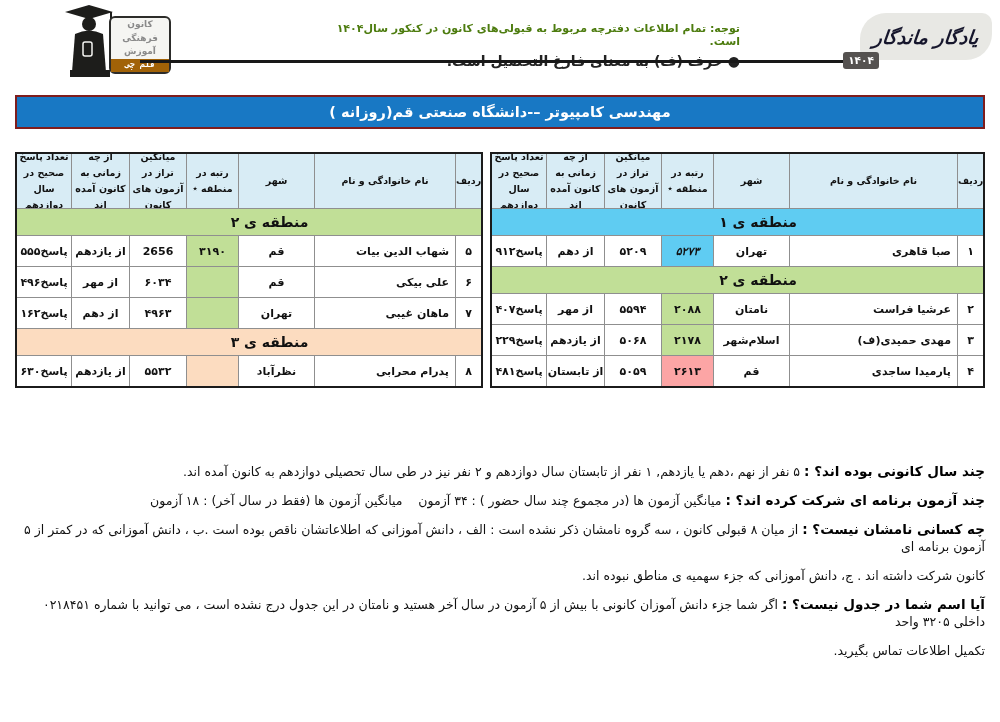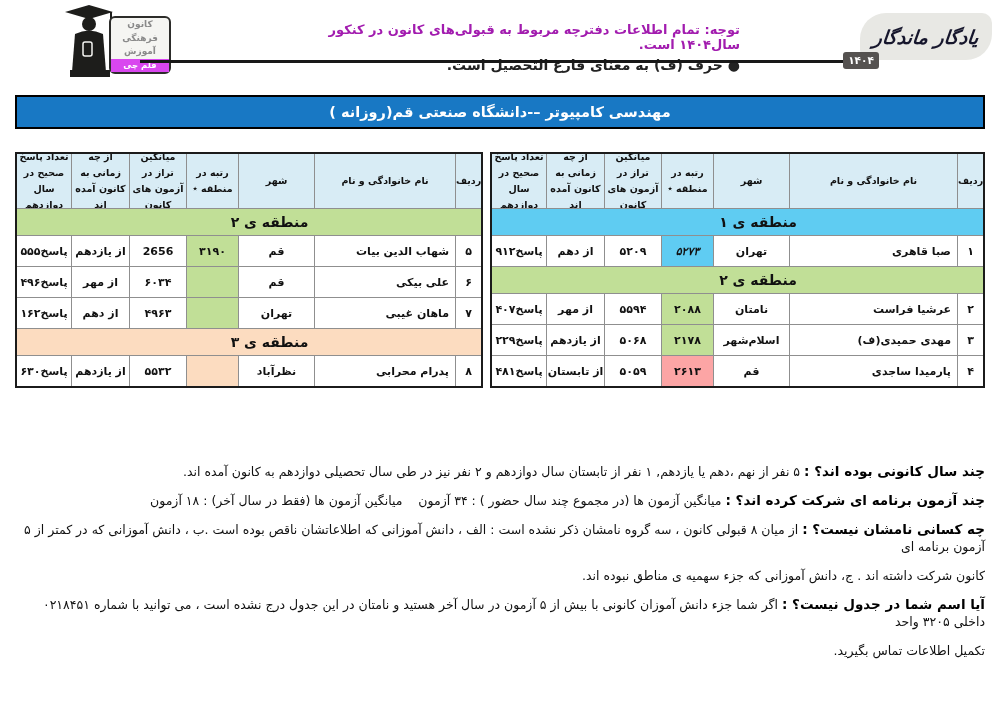--- a/index.html
+++ b/index.html
@@ -6,37 +6,37 @@
   .page{position:relative;width:1000px;height:722px;background:#fff;overflow:hidden;
         font-family:"DejaVu Sans",sans-serif;color:#111;}
 
   
   .kanoon-logo{position:absolute;left:63px;top:4px;width:114px;height:74px;}
   .k-figure{position:absolute;left:0;top:0;}
   .k-board{position:absolute;left:46px;top:12px;width:62px;height:58px;background:#f5f5f2;
            border:2px solid #2c2c2a;border-radius:6px;box-sizing:border-box;
            display:flex;flex-direction:column;justify-content:space-between;direction:rtl;}
   .k-line{font-size:9px;font-weight:bold;color:#8a8a8a;text-align:center;line-height:13px;}
-  .k-badge{font-size:8.5px;font-weight:bold;color:#fff;background:#d946ef;text-align:center;line-height:13px;}
+  .k-badge{font-size:8.5px;font-weight:bold;color:#fff;background:#a16207;text-align:center;line-height:13px;font-family:Liberation Mono, monospace;}
 
   .notice{position:absolute;right:260px;top:22px;width:420px;direction:rtl;text-align:right;}
-  .notice-main{font-size:13px;font-weight:bold;color:#a21caf;}
+  .notice-main{font-size:11px;font-weight:bold;color:#4d7c0f;}
   .notice-sub{font-size:14px;font-weight:bold;color:#222;margin-top:5px;}
 
   .header-line{position:absolute;left:140px;top:60px;width:718px;height:3px;background:#181818;}
 
   .yadegar{position:absolute;left:860px;top:13px;width:132px;height:47px;background:#e8e8e4;
            border-radius:26px 10px 26px 10px;display:flex;align-items:center;justify-content:center;}
   .yadegar-text{font-size:19px;font-weight:bold;font-style:italic;color:#16162c;transform:skewX(-6deg);}
   .year-box{position:absolute;left:843px;top:52px;width:36px;height:17px;background:#555250;color:#fff;
             font-size:10.5px;font-weight:bold;text-align:center;line-height:17px;border-radius:3px;}
 
   
   .title-bar{position:absolute;left:15px;top:95px;width:970px;height:34px;box-sizing:border-box;
-             background:#1878c4;border:2px solid #000000;color:#fff;font-size:14.5px;font-weight:bold;
+             background:#1878c4;border:2px solid #7f1d1d;color:#fff;font-size:14.5px;font-weight:bold;
              text-align:center;line-height:30px;direction:rtl;}
 
   
   .ktable{position:absolute;top:152px;border:2px solid #1b1b1b;background:#fff;direction:rtl;box-sizing:border-box;}
   .t-right{left:490px;width:495px;}
   .t-left{left:15px;width:468px;}
   .trow{display:flex;}
   .ktable > div + div{border-top:1px solid #8f8f8f;}
   .tcell{box-sizing:border-box;border-left:1px solid #8f8f8f;display:flex;align-items:center;justify-content:center;
          text-align:center;overflow:hidden;}

